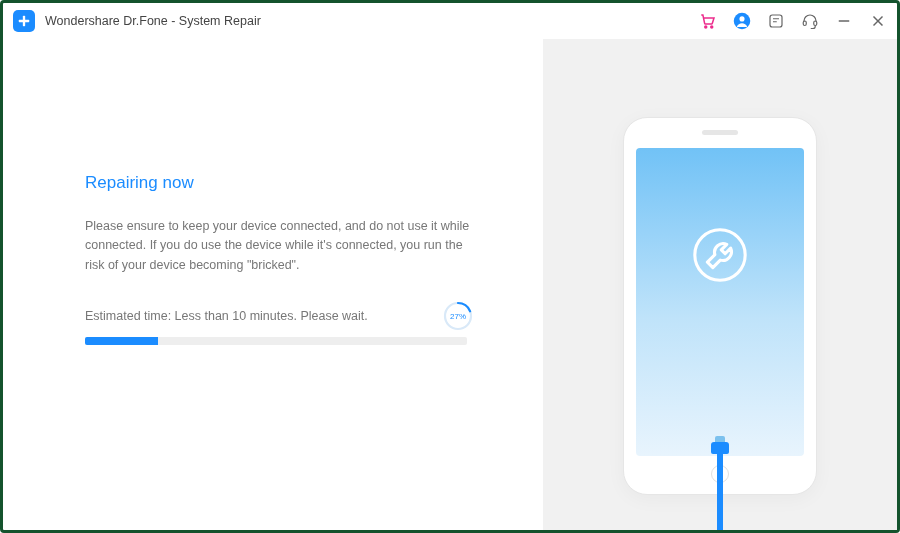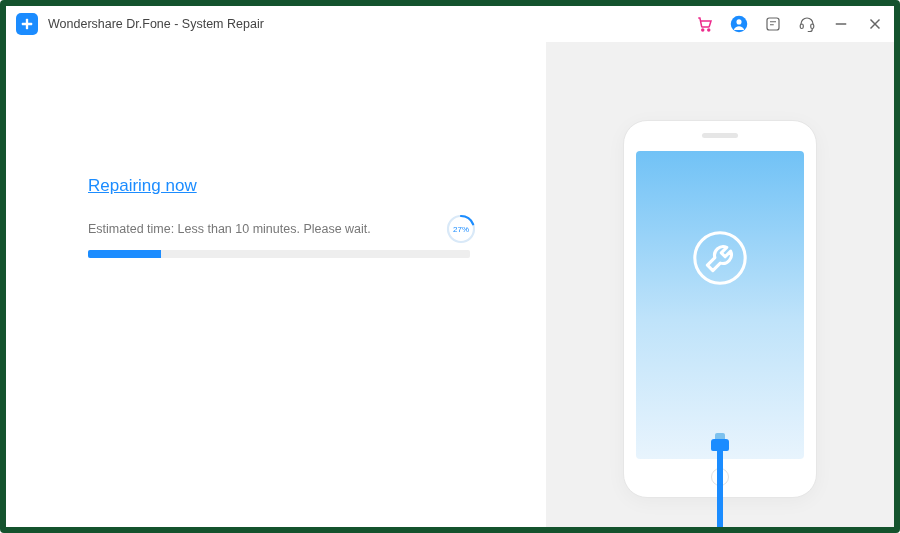--- a/index.html
+++ b/index.html
@@ -1,35 +1,35 @@
 <!DOCTYPE html>
 <html><head>
 <meta charset="utf-8">
 <style>
   * { box-sizing: border-box; margin: 0; padding: 0; }
   html, body { width: 900px; height: 533px; font-family: "Segoe UI", Arial, sans-serif; background: #fff; overflow: hidden; }
-  .window { width: 900px; height: 533px; background: #fff; position: relative; border: 6px solid #14532d; border-radius: 4px; }
+  .window { width: 900px; height: 533px; background: #fff; position: relative; border: 3px solid #14532d; border-radius: 4px; }
 
   
   .titlebar { height: 36px; display: flex; align-items: center; padding: 0 10px; }
   .logo { width: 22px; height: 22px; background: #1b8cff; border-radius: 5px; display: flex; align-items: center; justify-content: center; margin-right: 10px; }
   .logo svg { width: 14px; height: 14px; }
   .title { font-size: 12.5px; color: #444; }
   .tb-right { margin-left: auto; display: flex; align-items: center; gap: 16px; }
   .tb-icon { width: 18px; height: 18px; display: flex; align-items: center; justify-content: center; cursor: pointer; color: #555; }
   .tb-icon svg { width: 18px; height: 18px; }
   .tb-account { color: #1b8cff; }
   .tb-cart { color: #ec2b8c; }
 
   
   .main { display: flex; height: calc(100% - 36px); }
   .left { flex: 0 0 540px; padding: 134px 70px 0 82px; }
   .right { flex: 1; background: #f1f1f1; position: relative; overflow: hidden; }
 
-  .heading { color: #1b8cff; font-size: 17px; font-weight: 400; margin-bottom: 18px; text-decoration: underline; }
+  .heading { color: #1b8cff; font-size: 17px; font-weight: 400; margin-bottom: 24px; }
   .desc { color: #777; font-size: 12.5px; line-height: 1.55; margin-bottom: 26px; max-width: 400px; }
 
   .progress-row { display: flex; align-items: center; justify-content: space-between; margin-bottom: 6px; }
   .est { color: #777; font-size: 12.5px; }
 
   .pct-ring { width: 30px; height: 30px; position: relative; }
   .pct-ring svg { transform: rotate(-90deg); }
   .pct-ring .bg { stroke: #d9e9f8; }
   .pct-ring .fg { stroke: #1b8cff; stroke-linecap: round; }
   .pct-text { position: absolute; top: 0; left: 0; width: 100%; height: 100%; display: flex; align-items: center; justify-content: center; font-size: 8px; color: #1b8cff; }
@@ -100,20 +100,21 @@
             <line x1="6" y1="6" x2="18" y2="18"></line>
             <line x1="18" y1="6" x2="6" y2="18"></line>
           </svg>
       </div>
     </div>
   </div>
 
   <div class="main">
     <div class="left">
       <div class="heading">Repairing now</div>
+      <div class="desc">Please ensure to keep your device connected, and do not use it while connected. If you do use the device while it's connected, you run the risk of your device becoming "bricked".</div>
 
       <div class="progress-row">
         <div class="est">Estimated time: Less than 10 minutes. Please wait.</div>
         <div class="pct-ring">
           <svg width="30" height="30" viewBox="0 0 30 30">
             <circle class="bg" cx="15" cy="15" r="13" fill="none" stroke-width="2.2"></circle>
             <circle class="fg" cx="15" cy="15" r="13" fill="none" stroke-width="2.2" stroke-dasharray="81.68" stroke-dashoffset="66.16"></circle>
           </svg>
           <div class="pct-text">27%</div>
         </div>

